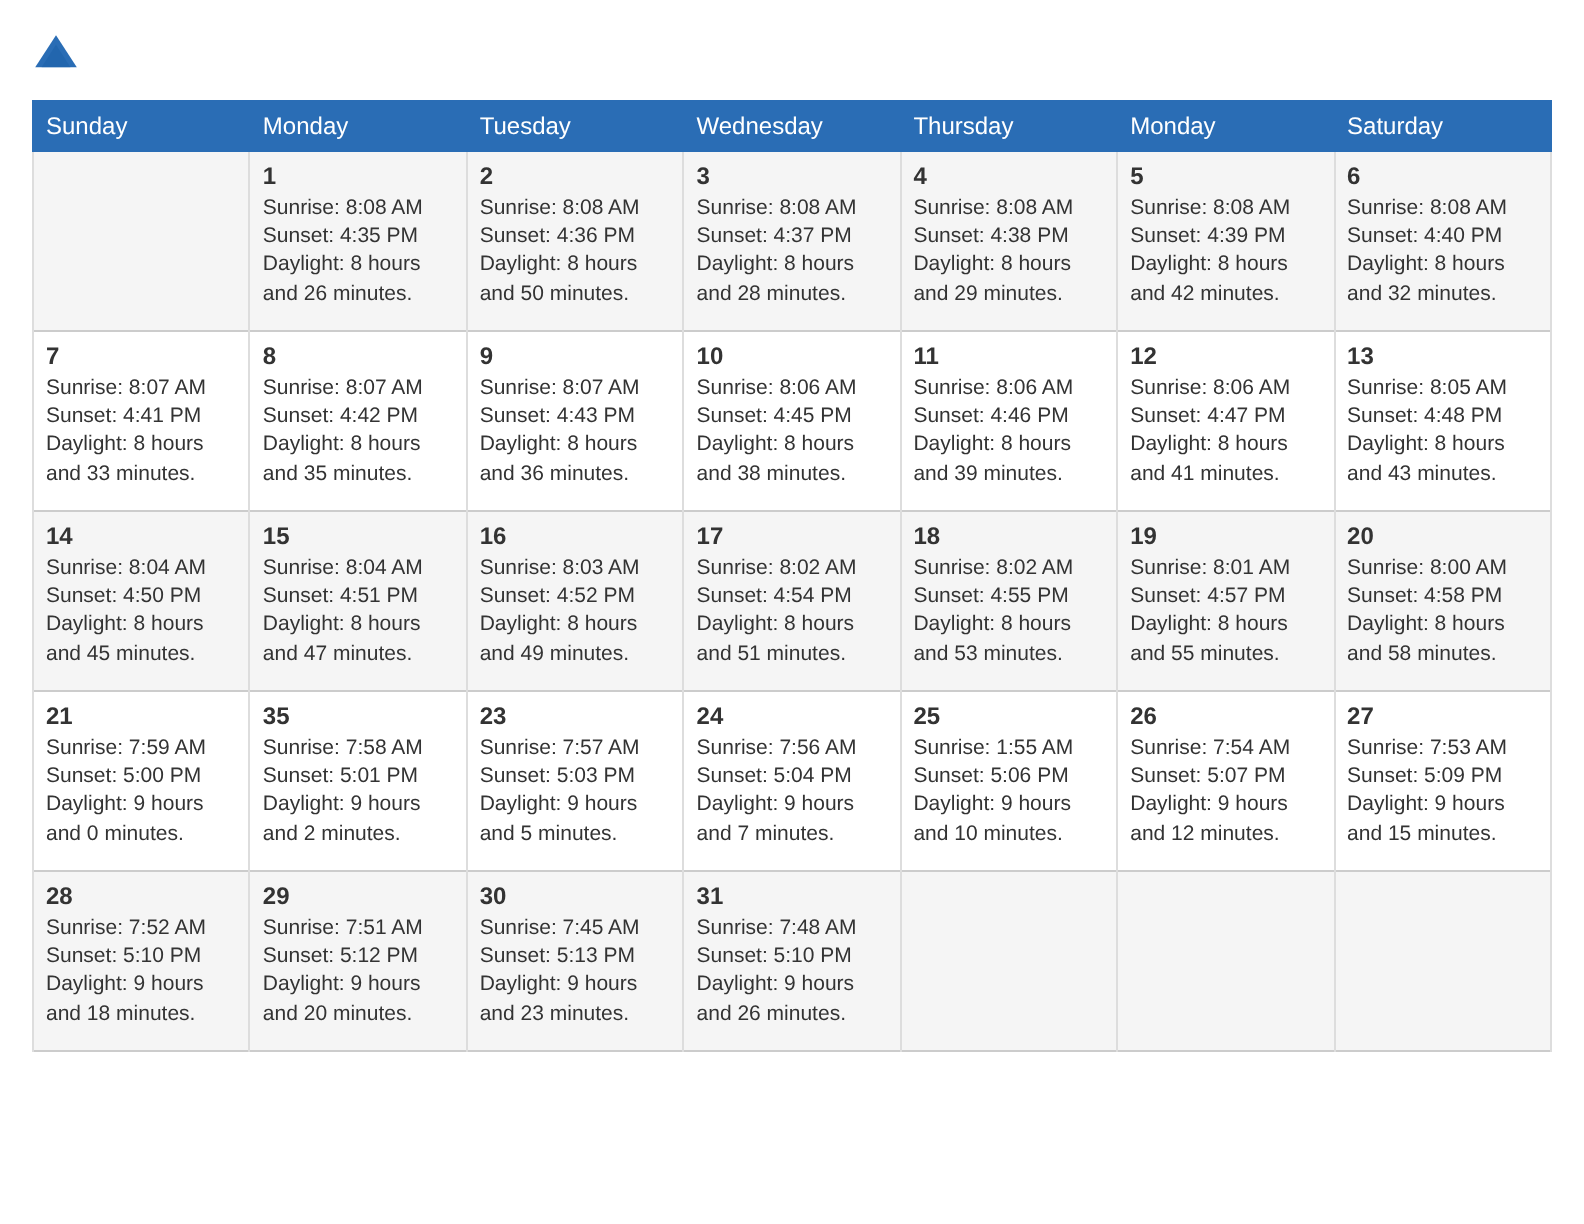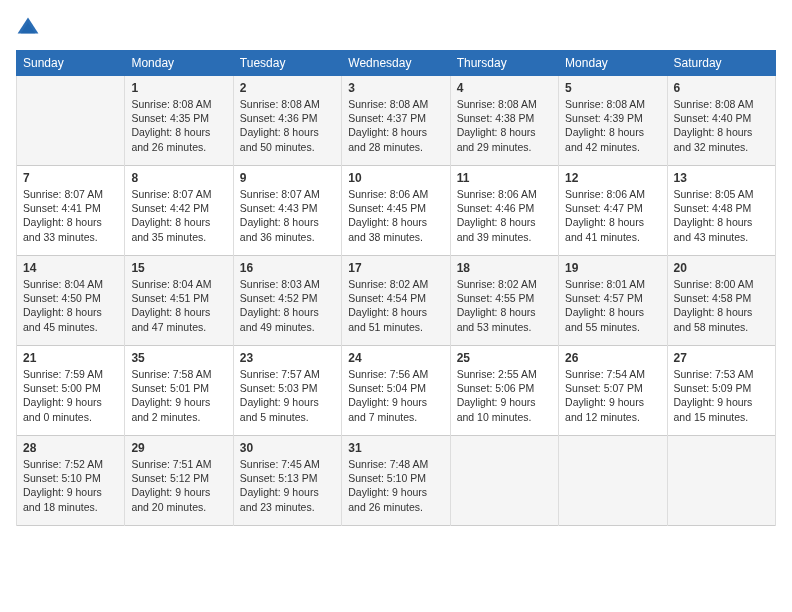--- a/index.html
+++ b/index.html
@@ -300,21 +300,21 @@
           </td>
           <td>
             <span class="day-number">24</span>
             <span class="cell-line">Sunrise: 7:56 AM</span>
             <span class="cell-line">Sunset: 5:04 PM</span>
             <span class="cell-line">Daylight: 9 hours</span>
             <span class="cell-line">and 7 minutes.</span>
           </td>
           <td>
             <span class="day-number">25</span>
-            <span class="cell-line">Sunrise: 2:55 AM</span>
+            <span class="cell-line">Sunrise: 1:55 AM</span>
             <span class="cell-line">Sunset: 5:06 PM</span>
             <span class="cell-line">Daylight: 9 hours</span>
             <span class="cell-line">and 10 minutes.</span>
           </td>
           <td>
             <span class="day-number">26</span>
             <span class="cell-line">Sunrise: 7:54 AM</span>
             <span class="cell-line">Sunset: 5:07 PM</span>
             <span class="cell-line">Daylight: 9 hours</span>
             <span class="cell-line">and 12 minutes.</span>

